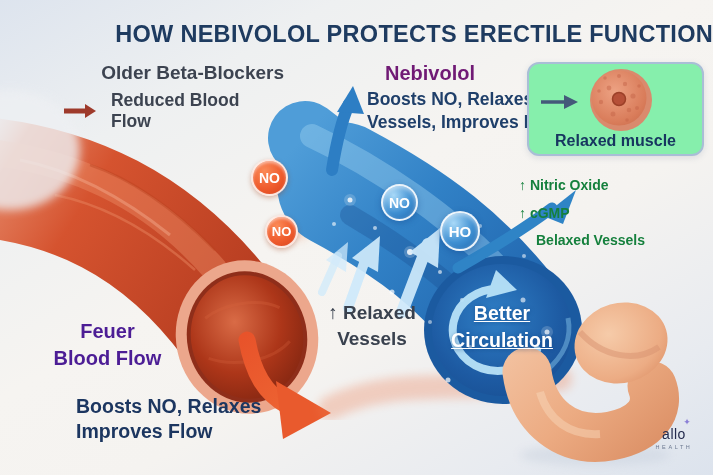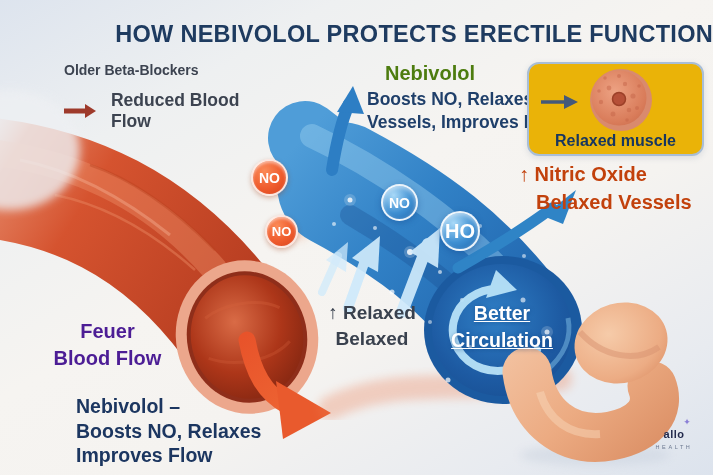--- a/index.html
+++ b/index.html
@@ -7,35 +7,35 @@
     width:713px;height:475px;position:relative;overflow:hidden;
     font-family:"Liberation Sans", sans-serif;
     background:linear-gradient(150deg,#dde4ee 0%,#eef0f1 22%,#f6f4f1 45%,#f5f3f0 62%,#e8ebf0 85%,#dce3ed 100%);
   }
   .abs{position:absolute;}
   #scene{position:absolute;left:0;top:0;}
   .title{
     left:0;top:21px;width:713px;text-align:right;
     font-size:23.5px;font-weight:800;letter-spacing:.3px;color:#1e3b60;
   }
-  .older-heading{left:64px;top:62px;width:220px;text-align:left;
-    font-size:14px;font-weight:700;color:#3c4350;}
+  .older-heading{left:64px;top:62px;width:220px;text-align:right;
+    font-size:19px;font-weight:700;color:#3c4350;}
   .reduced-row{left:64px;top:90px;width:220px;display:flex;align-items:center;justify-content:center;gap:15px;}
   .reduced-label{font-size:17.5px;font-weight:700;color:#3c4350;}
   .neb-heading{left:350px;top:62px;width:160px;text-align:center;
-    font-size:20px;font-weight:700;color:#4d7c0f;}
+    font-size:20px;font-weight:700;color:#701a75;}
   .neb-sub{left:367px;top:88px;font-size:17.5px;font-weight:700;color:#1f3f6a;line-height:23px;}
   .inset-box{
     left:527px;top:62px;width:177px;height:94px;box-sizing:border-box;
-    background:#eab308;border:2px solid #a9bed6;border-radius:12px;
+    background:#86efac;border:2px solid #a9bed6;border-radius:12px;
     box-shadow:0 2px 6px rgba(100,120,150,.18);
   }
   .inset-caption{left:0;bottom:4px;width:100%;text-align:center;
     font-size:16px;font-weight:600;color:#173660;position:absolute;}
-  .effects{left:519px;top:161px;font-size:20px;font-weight:700;color:#c2410c;line-height:27.5px;}
+  .effects{left:519px;top:172px;font-size:14px;font-weight:700;color:#15803d;line-height:27.5px;}
   .effects .indent{padding-left:17px;}
   .relaxed-vessels{left:307px;top:300px;width:130px;text-align:center;
     font-size:19px;font-weight:700;color:#39414e;line-height:26px;}
   .better-circ{left:428px;top:300px;width:148px;text-align:center;
     font-size:19.5px;font-weight:600;color:#ffffff;line-height:27px;
     text-shadow:0 1px 4px rgba(15,60,120,.55);z-index:5;text-decoration:underline;}
   .feuer{left:40px;top:318px;width:135px;text-align:center;
     font-size:20px;font-weight:700;color:#4c1d95;line-height:27px;}
   .bottom-summary{left:76px;top:394px;font-size:19.5px;font-weight:700;color:#1c3660;line-height:24.5px;}
   .badge{
@@ -50,24 +50,24 @@
   .badge2{left:265px;top:215px;width:33px;height:33px;font-size:13px;}
   .bubble{
     border-radius:50%;display:flex;align-items:center;justify-content:center;
     color:#fff;font-weight:800;z-index:4;
     background:radial-gradient(circle at 32% 28%,#a8d9f8,#3e8fd2 55%,#1f66ad);
     border:2px solid rgba(255,255,255,.9);
     box-shadow:0 2px 6px rgba(20,70,140,.4), inset 0 2px 4px rgba(255,255,255,.55);
     box-sizing:border-box;
   }
   .bubble-no{left:381px;top:184px;width:37px;height:37px;font-size:14px;}
-  .bubble-ho{left:440px;top:211px;width:40px;height:40px;font-size:20px;}
+  .bubble-ho{left:440px;top:211px;width:40px;height:40px;font-size:15px;}
   .logo{left:642px;top:418px;width:64px;text-align:center;z-index:6;}
   .logo .sparkle{display:block;font-size:9px;color:#8a7fd6;line-height:8px;margin-left:26px;}
-  .logo .name{display:block;font-size:11px;font-weight:700;color:#232a4d;line-height:17px;letter-spacing:.5px;}
+  .logo .name{display:block;font-size:14px;font-weight:400;color:#232a4d;line-height:17px;letter-spacing:.5px;}
   .logo .sub{display:block;font-size:5.5px;letter-spacing:2.6px;color:#6b7890;margin-top:1px;}
 </style>
 </head>
 <body>
 
 <svg id="scene" width="713" height="475" viewBox="0 0 713 475">
   <defs>
     <linearGradient id="redTube" x1="-40" y1="150" x2="240" y2="330" gradientUnits="userSpaceOnUse">
       <stop offset="0" stop-color="#efa183" stop-opacity="0"></stop>
       <stop offset="0.14" stop-color="#e27450" stop-opacity="0.9"></stop>
@@ -241,40 +241,40 @@
         <circle cx="70" cy="25" r="1.8"></circle>
         <circle cx="110" cy="20" r="1.8"></circle>
     </g>
     <circle cx="90" cy="33" r="6.5" fill="#b65038" stroke="#9c4028" stroke-width="1.5"></circle>
   </svg>
   <div class="inset-caption">Relaxed muscle</div>
 </div>
 
 <div class="abs effects">
   <div>↑ Nitric Oxide</div>
+  <div>↑ cGMP</div>
   <div class="indent">Belaxed Vessels</div>
 </div>
 
 <div class="abs relaxed-vessels">
   <div>↑ Relaxed</div>
-  <div>Belaxed</div>
+  <div>Vessels</div>
 </div>
 
 <div class="abs better-circ">
   <div>Better</div>
   <div>Circulation</div>
 </div>
 
 <div class="abs feuer">
   <div>Feuer</div>
   <div>Blood Flow</div>
 </div>
 
 <div class="abs bottom-summary">
-  <div>Nebivolol –</div>
   <div>Boosts NO, Relaxes</div>
   <div>Improves Flow</div>
 </div>
 
 <div class="abs badge badge1">NO</div>
 <div class="abs badge badge2">NO</div>
 
 <div class="abs bubble bubble-no">NO</div>
 <div class="abs bubble bubble-ho">HO</div>
 

